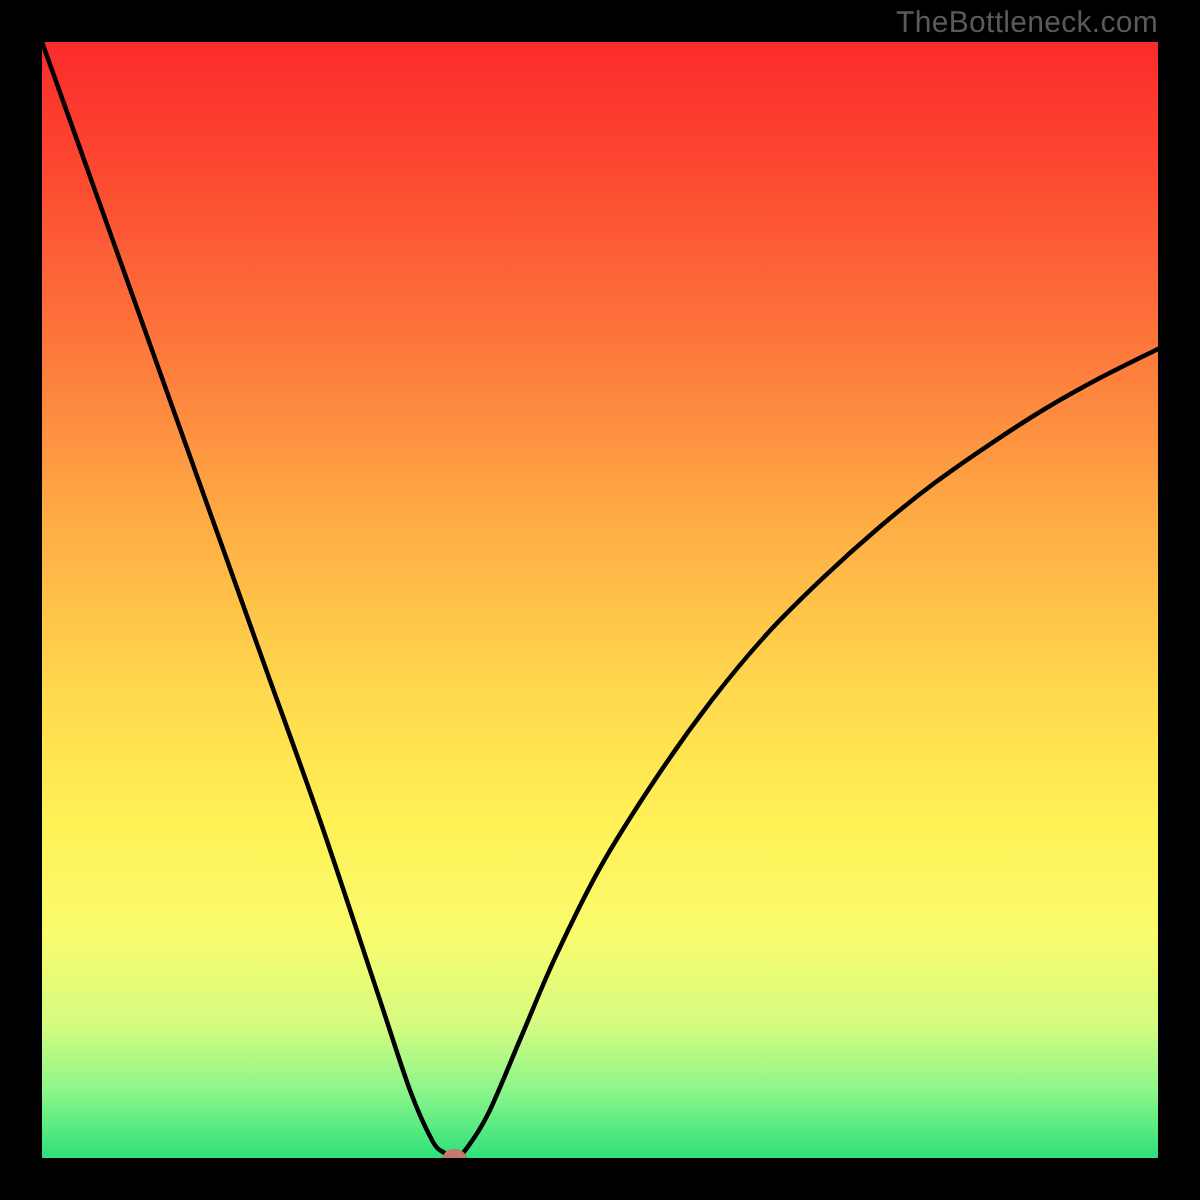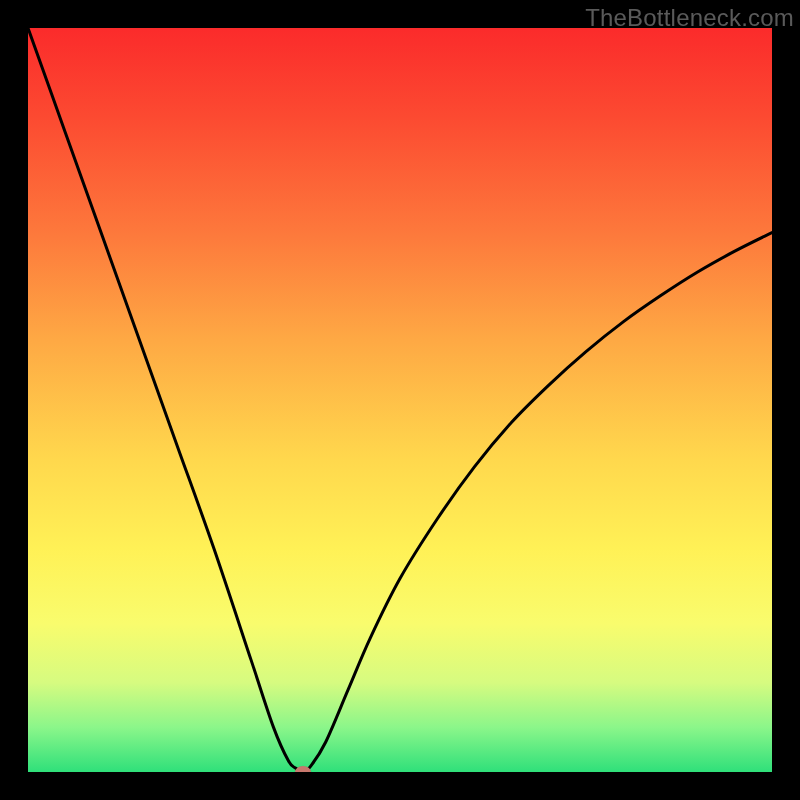--- a/index.html
+++ b/index.html
@@ -13,23 +13,23 @@
   }
   .frame {
     position: relative;
     width: 800px;
     height: 800px;
     background: #000;
   }
   .watermark {
     position: absolute;
     top: 4px;
-    right: 6px;
+    right: 28px;
     color: #5a5a5a;
-    font-size: 24px;
+    font-size: 20px;
     font-weight: 500;
     letter-spacing: 0.2px;
     z-index: 20;
     pointer-events: none;
   }
   .plot-area {
     position: absolute;
     left: 28px;
     top: 28px;
     width: 744px;

